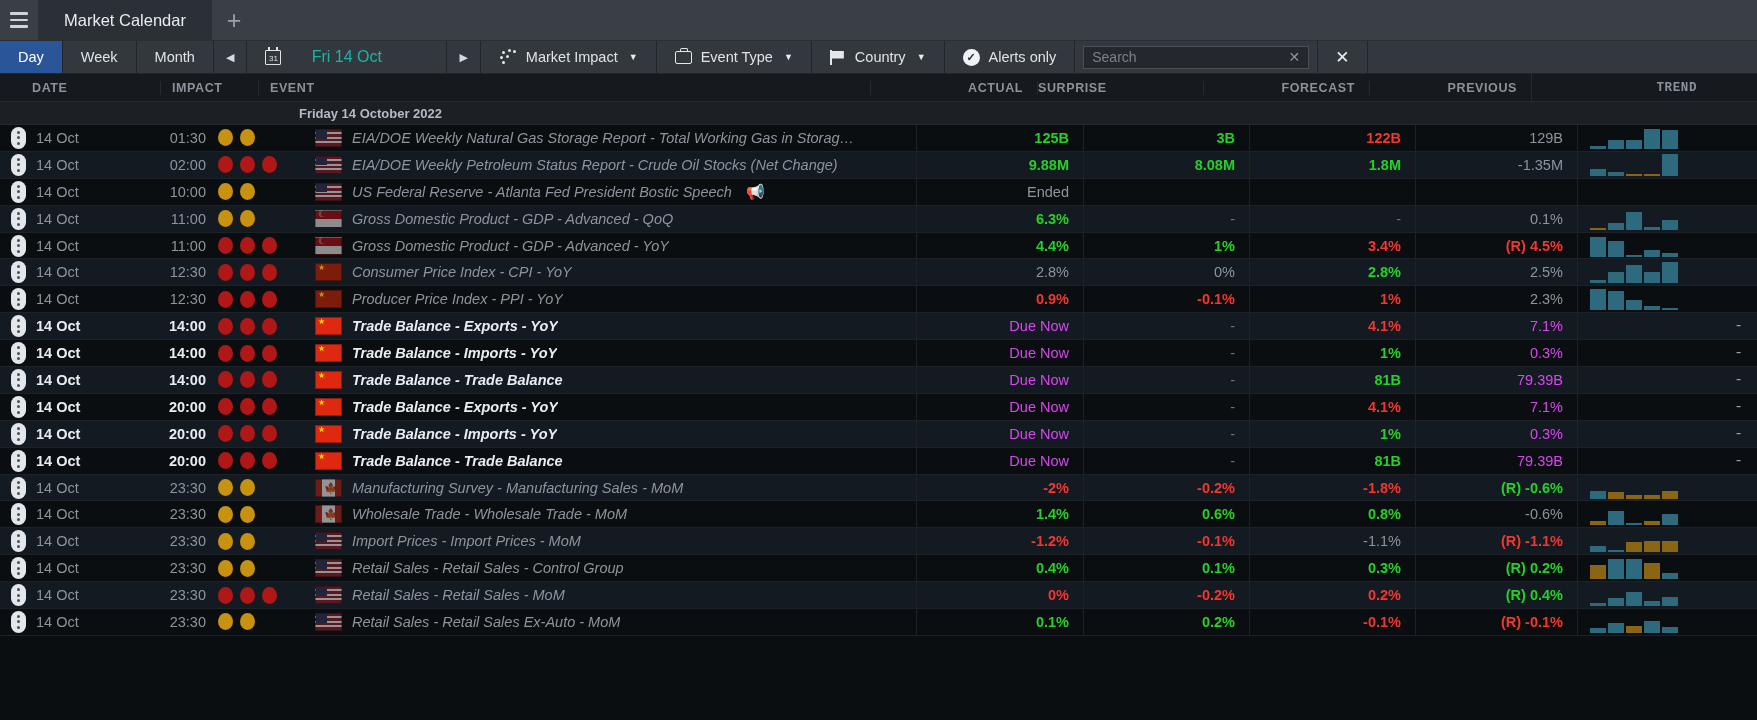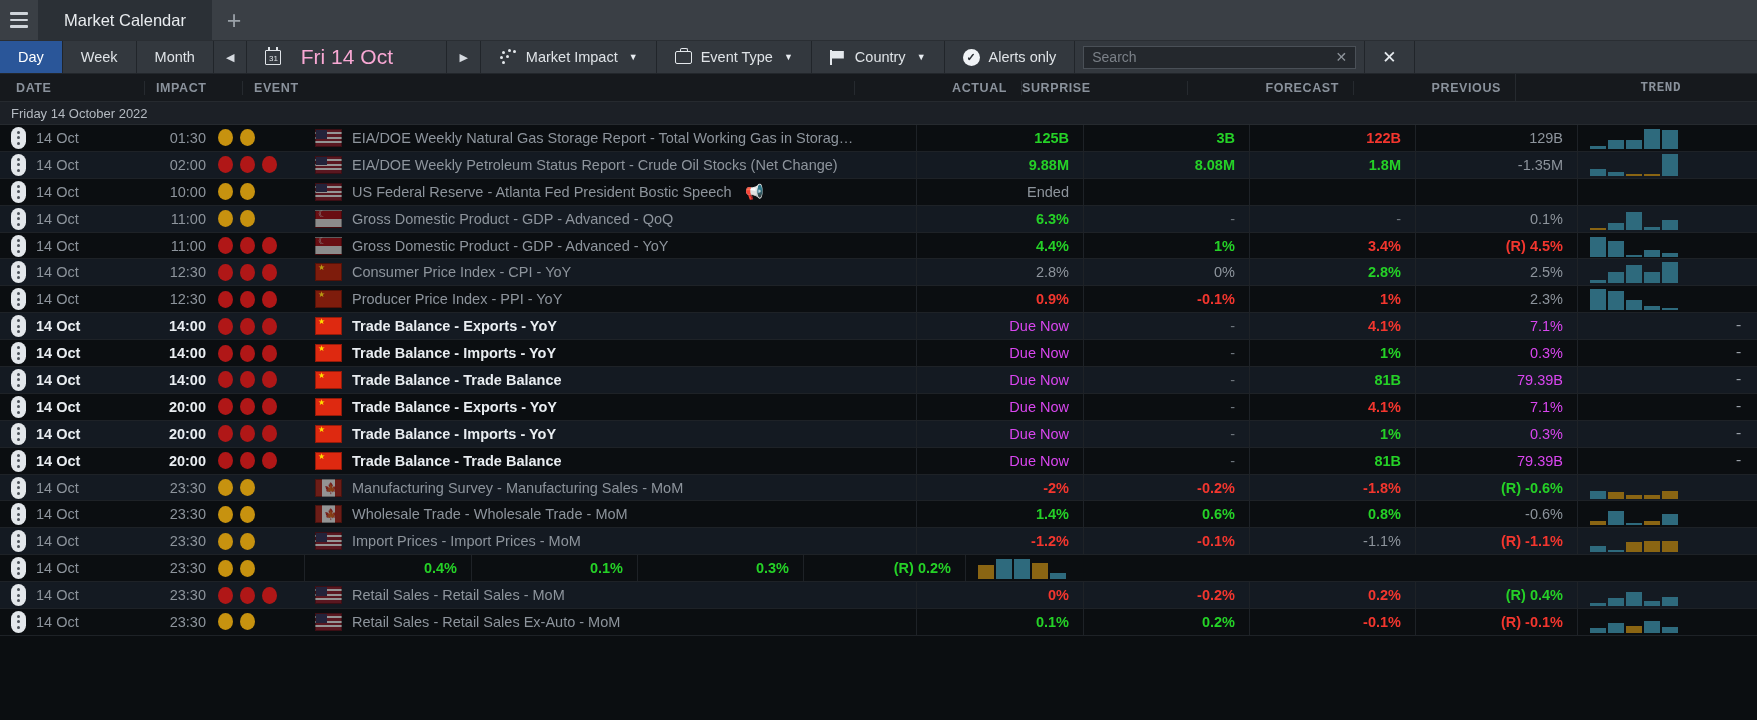--- a/index.html
+++ b/index.html
@@ -82,21 +82,21 @@
   .calicon::before {
     content: "";
     position: absolute; top: -3.5px; left: 2px;
     width: 2px; height: 3px; background: #dfe3e7;
   }
   .calicon::after {
     content: "";
     position: absolute; top: -3.5px; right: 2px;
     width: 2px; height: 3px; background: #dfe3e7;
   }
-  .datetxt { color: #f9a8d4; font-size: 21px; }
+  .datetxt { color: #14b8a6; font-size: 16px; }
   .caret { margin-left: 11px; font-size: 9px; color: #e9edf1; }
   .menu-dots {
     width: 18px; height: 16px; margin-right: 9px;
     position: relative;
   }
   .menu-dots i {
     position: absolute; width: 3px; height: 3px;
     background: #e4e8ec; border-radius: 50%;
   }
   .brief-icon {
@@ -126,21 +126,21 @@
     background: #f0f3f6; margin-right: 9px;
     display:flex; align-items:center; justify-content:center;
     color: #2b3036; font-size: 11px; font-weight: bold;
   }
   .searchwrap {
     display:flex; align-items:center;
     padding: 0 8px;
     border-right: 1px solid #21252a;
   }
   .searchbox {
-    width: 273px; height: 23px;
+    width: 226px; height: 23px;
     background: #24282d;
     border: 1px solid #4a5057;
     display:flex; align-items:center;
     padding: 0 8px;
     position: relative;
   }
   .searchbox input {
     flex: 1; background: transparent; border: none; outline: none;
     color: #cfd4da; font-size: 14px;
     font-family: "Liberation Sans", sans-serif;
@@ -162,22 +162,23 @@
     font-size: 12.5px;
     letter-spacing: 0.6px;
     color: #8a929c;
     font-weight: bold;
     border-bottom: 1px solid #262a2f;
   }
   .grouphdr {
     height: 23px;
     background: #1c2026;
     display:flex; align-items:center;
-    font-size: 13px; color: #b4bac1; font-weight: normal;
+    font-size: 13px; color: #b4bac1; font-weight: bold;
     border-bottom: 1px solid #262a2f;
+    text-align: center;
   }
   .grouphdr .gh-l { width: 730px; padding-left: 11px; }
 
   .row {
     height: 26.9px;
     display: flex;
     align-items: center;
     border-bottom: 1px solid #1e2227;
     font-size: 14.5px;
   }
@@ -194,21 +195,21 @@
   .c-actual   { width: 167px; text-align: right; padding-right: 14px; }
   .c-surprise { width: 166px; text-align: left; padding-right: 14px; }
   .c-forecast { width: 166px; text-align: right; padding-right: 14px; }
   .c-previous { width: 162px; text-align: right; padding-right: 14px; }
   .c-trend    { width: 180px; padding-left: 12px; display:flex; align-items:flex-end; height: 100%; font-family: Liberation Mono, monospace; }
 
   .thead .c-actual, .thead .c-surprise, .thead .c-forecast,
   .thead .c-previous { border-left: 1px solid #262a2f; }
   .thead .c-trend { border-left: 1px solid #262a2f; padding-right: 14px; text-align:right;
                     display:flex; align-items:center; justify-content:flex-end; }
-  .thead .c-date { padding-left: 16px; }
+  .thead .c-date { padding-left: 16px; margin-left: 16px; }
   .thead .c-impact { padding-left: 11px; border-left: 1px solid #262a2f; }
   .thead .c-event { border-left: 1px solid #262a2f; }
 
   .row .c-actual, .row .c-surprise, .row .c-forecast,
   .row .c-previous, .row .c-trend { border-left: 1px solid #1e2227; height: 100%;
                                     display:flex; align-items:center; justify-content:flex-end; }
   .row .c-trend { justify-content: flex-start; }
 
   .dotsbtn {
     width: 15px; height: 22px; border-radius: 8px;
@@ -217,21 +218,21 @@
     align-items:center; justify-content:center; gap: 2.5px;
     cursor: pointer;
   }
   .dotsbtn i { width: 3px; height: 3px; border-radius:50%; background:#4a5057; }
 
   .impdot { width: 15px; height: 17px; border-radius: 50%; display:inline-block; }
   .impdot.h { background: #b01717; }
   .impdot.m { background: #c7920f; }
 
   .flag { width: 27px; height: 18px; flex: 0 0 27px; border: 1px solid #00000055; }
-  .ev-text { overflow:hidden; text-overflow: ellipsis; white-space:nowrap; }
+  .ev-text { overflow:hidden; text-overflow: ellipsis; white-space:nowrap;font-style:italic; }
 
   .past  { color: #8d949c; }
   .fut   { color: #e9edf1; font-weight: bold; }
   .green { color: #25d127; font-weight: bold; }
   .red   { color: #f3362e; font-weight: bold; }
   .grey  { color: #8d949c; }
   .greyb { color: #d946ef; }
   .dash  { color: #6d747c; }
 
   .trend { display:flex; align-items:flex-end; gap: 2px; height: 22px; }
@@ -952,20 +953,24 @@
           <i></i>
           <i></i>
         </div>
       </div>
       <div class="c-date past">14 Oct</div>
       <div class="c-time past">23:30</div>
       <div class="c-impact">
         <span class="impdot m"></span>
         <span class="impdot m"></span>
       </div>
+      <div class="c-event">
+      <span class="flag f-us f-dim" title="US"></span>
+      <span class="ev-text past">Retail Sales - Retail Sales - Control Group</span>
+    </div>
       <div class="c-actual">
        <span class="green">0.4%</span>
       </div>
       <div class="c-surprise">
        <span class="green">0.1%</span>
       </div>
       <div class="c-forecast">
        <span class="green">0.3%</span>
       </div>
       <div class="c-previous">

